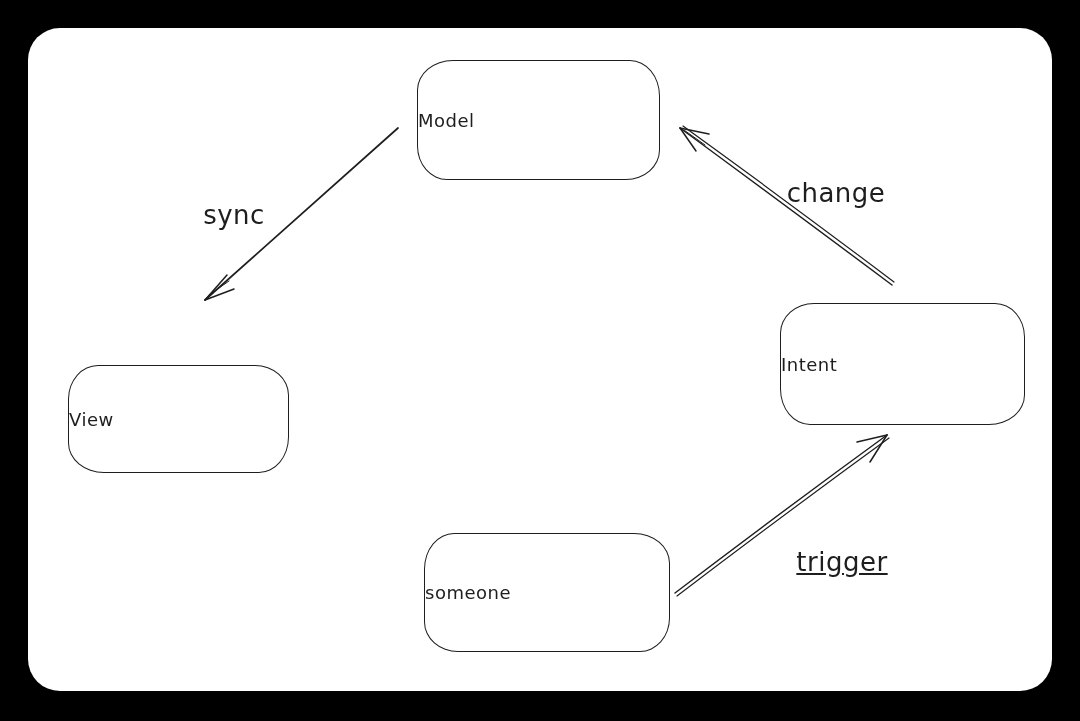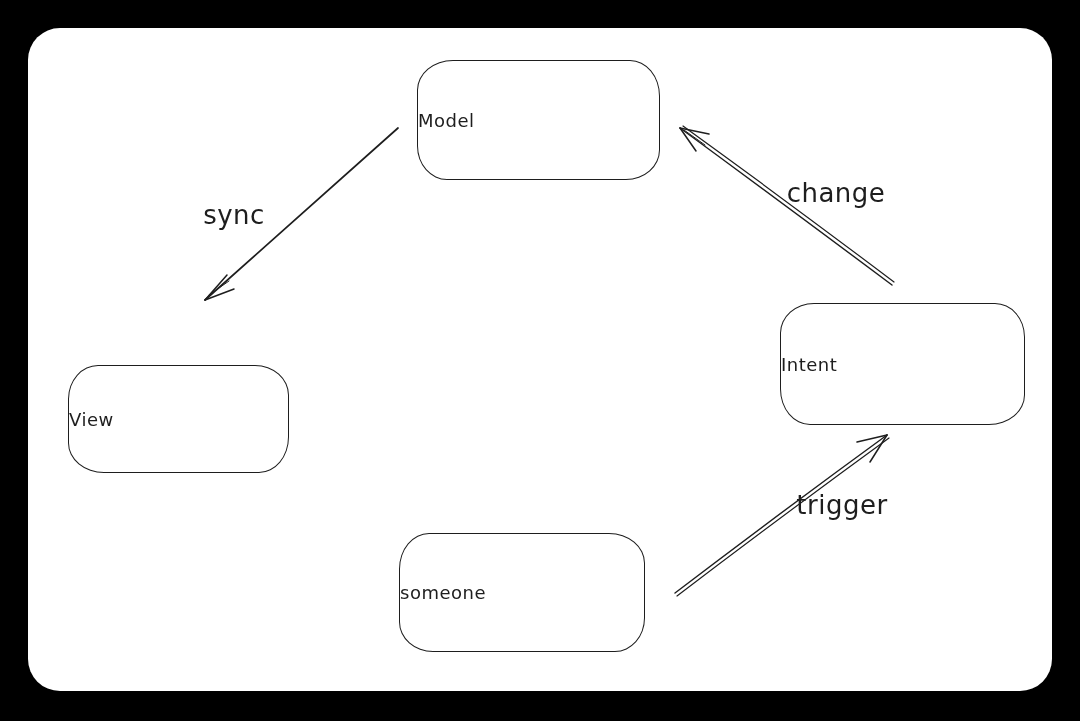--- a/index.html
+++ b/index.html
@@ -45,33 +45,33 @@
     font-size: 18px;
     letter-spacing: 0.5px;
   }
   .node-label { white-space: nowrap; }
   .node-model   { left: 389px; top: 32px;  width: 241px; height: 118px;
                   border-radius: 36px 30px 34px 30px / 30px 36px 30px 34px; }
   .node-view    { left: 40px;  top: 300px; width: 219px; height: 106px;
                   border-radius: 30px 34px 30px 36px / 34px 30px 36px 30px; margin-top: 37px; }
   .node-intent  { left: 752px; top: 275px; width: 243px; height: 120px;
                   border-radius: 34px 30px 36px 30px / 30px 34px 30px 36px; }
-  .node-someone { left: 371px; top: 505px; width: 244px; height: 117px;
+  .node-someone { left: 396px; top: 505px; width: 244px; height: 117px;
                   border-radius: 30px 36px 30px 34px / 36px 30px 34px 30px; }
   .edge-label {
     position: absolute;
     transform: translate(-50%, -50%);
     color: #1e1e1e;
     font-size: 26px;
     letter-spacing: 0.5px;
     white-space: nowrap;
   }
   .edge-label-sync    { left: 206px; top: 187px; }
   .edge-label-change  { left: 808px; top: 165px; }
-  .edge-label-trigger { left: 814px; top: 477px; }
+  .edge-label-trigger { left: 814px; top: 534px; text-decoration: underline; }
 </style>
 </head>
 <body>
 
 <div class="stage">
   <div class="canvas">
 
     <svg class="arrow-layer" viewBox="0 0 1024 663" xmlns="http://www.w3.org/2000/svg" fill="none" stroke="#1e1e1e" stroke-linecap="round">
 
       <g>

